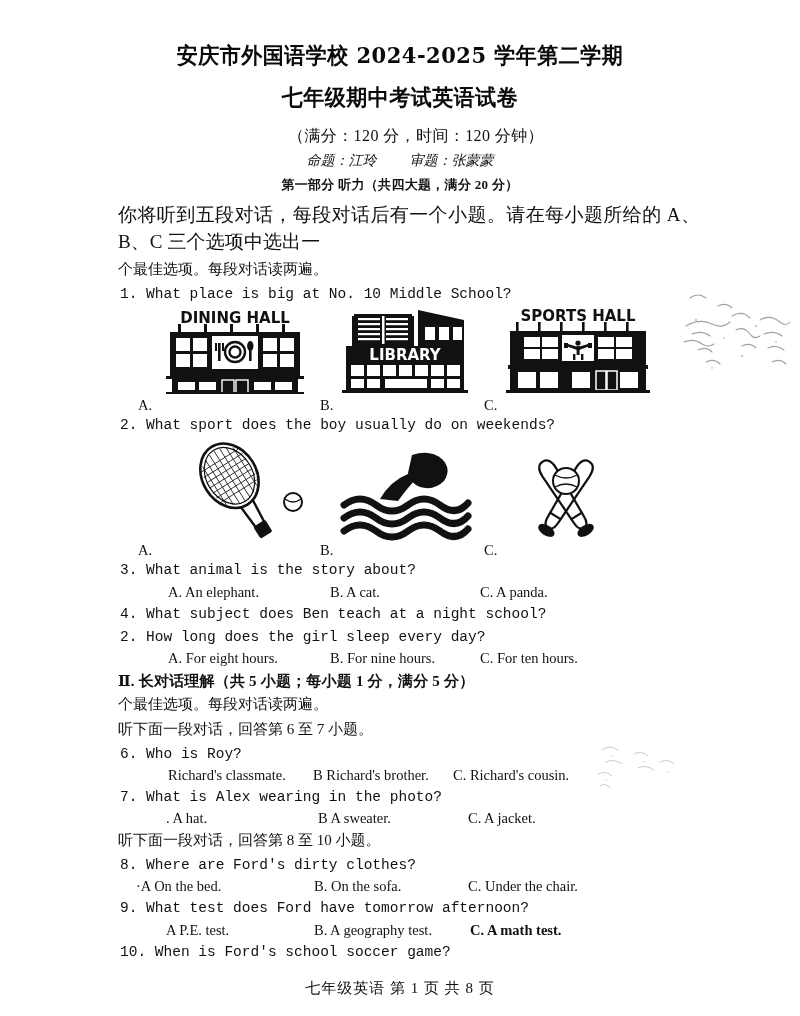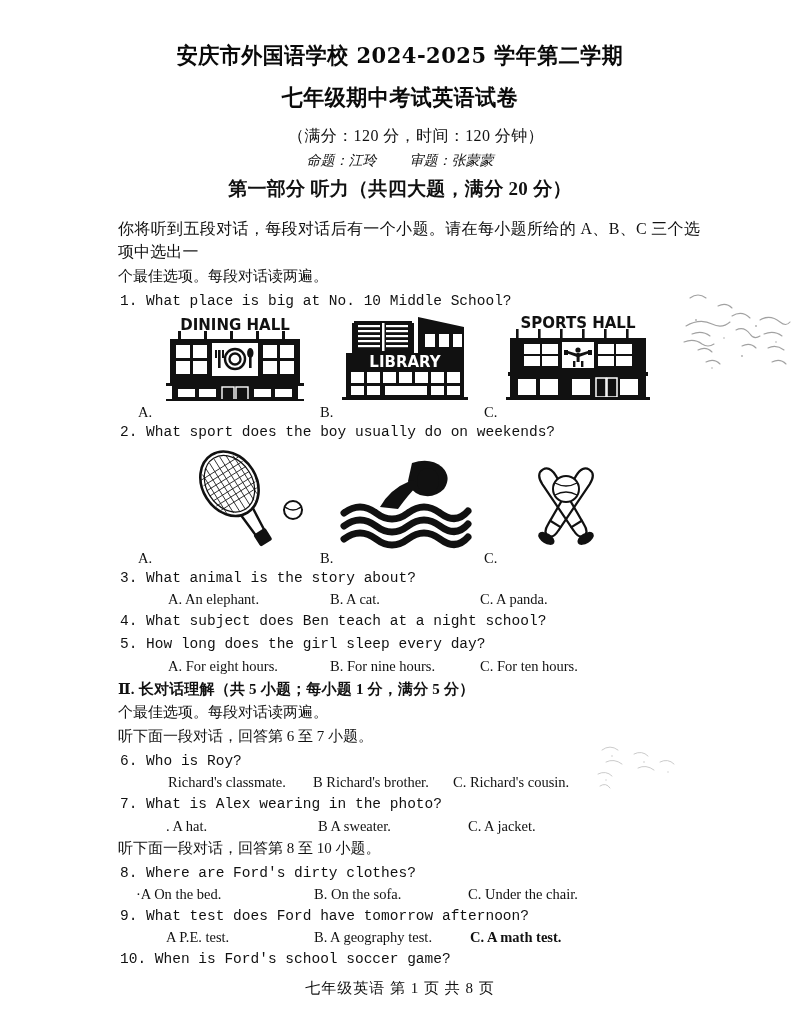--- a/index.html
+++ b/index.html
@@ -51,39 +51,39 @@
   .author-line {
     text-align: center;
     font-size: 14px;
     margin-top: 5px;
     font-style: italic;
   }
   .author-line .gap { display: inline-block; width: 26px; }
 
   .part-heading {
     text-align: center;
-    font-size: 19px;
+    font-size: 13px;
     font-weight: bold;
     margin-top: 6px;
     letter-spacing: 0.3px;
   }
 
   .content {
     padding: 0 100px 0 118px;
   }
   .section-heading {
     font-size: 15px;
     font-weight: bold;
     margin-top: 5px;
     letter-spacing: 0.2px;
   }
   .para {
-    font-size: 16px;
+    font-size: 19px;
     line-height: 1.42;
-    margin-top: 16px;
+    margin-top: 8px;
     text-align: justify;
     text-justify: inter-ideograph;
     letter-spacing: 0.1px;
   }
   .cn-line {
     font-size: 15px;
     line-height: 1.45;
     margin-top: 3px;
   }
 
@@ -407,21 +407,21 @@
 
     <div class="q-stem">3. What animal is the story about?</div>
     <div class="q-options">
       <span class="opt opt-a2">A. An elephant.</span>
       <span class="opt opt-b2">B. A cat.</span>
       <span class="opt opt-c2">C. A panda.</span>
     </div>
 
     <div class="q-stem">4. What subject does Ben teach at a night school?</div>
 
-    <div class="q-stem">5. How long does the girl sleep every day?</div>
+    <div class="q-stem">2. How long does the girl sleep every day?</div>
     <div class="q-options">
       <span class="opt opt-a2">A. For eight hours.</span>
       <span class="opt opt-b2">B. For nine hours.</span>
       <span class="opt opt-c2">C. For ten hours.</span>
     </div>
 
     <div class="section-heading">Ⅱ. 长对话理解（共 5 小题；每小题 1 分，满分 5 分）</div>
     <div class="cn-line">个最佳选项。每段对话读两遍。</div>
     <div class="cn-line">听下面一段对话，回答第 6 至 7 小题。</div>
 

